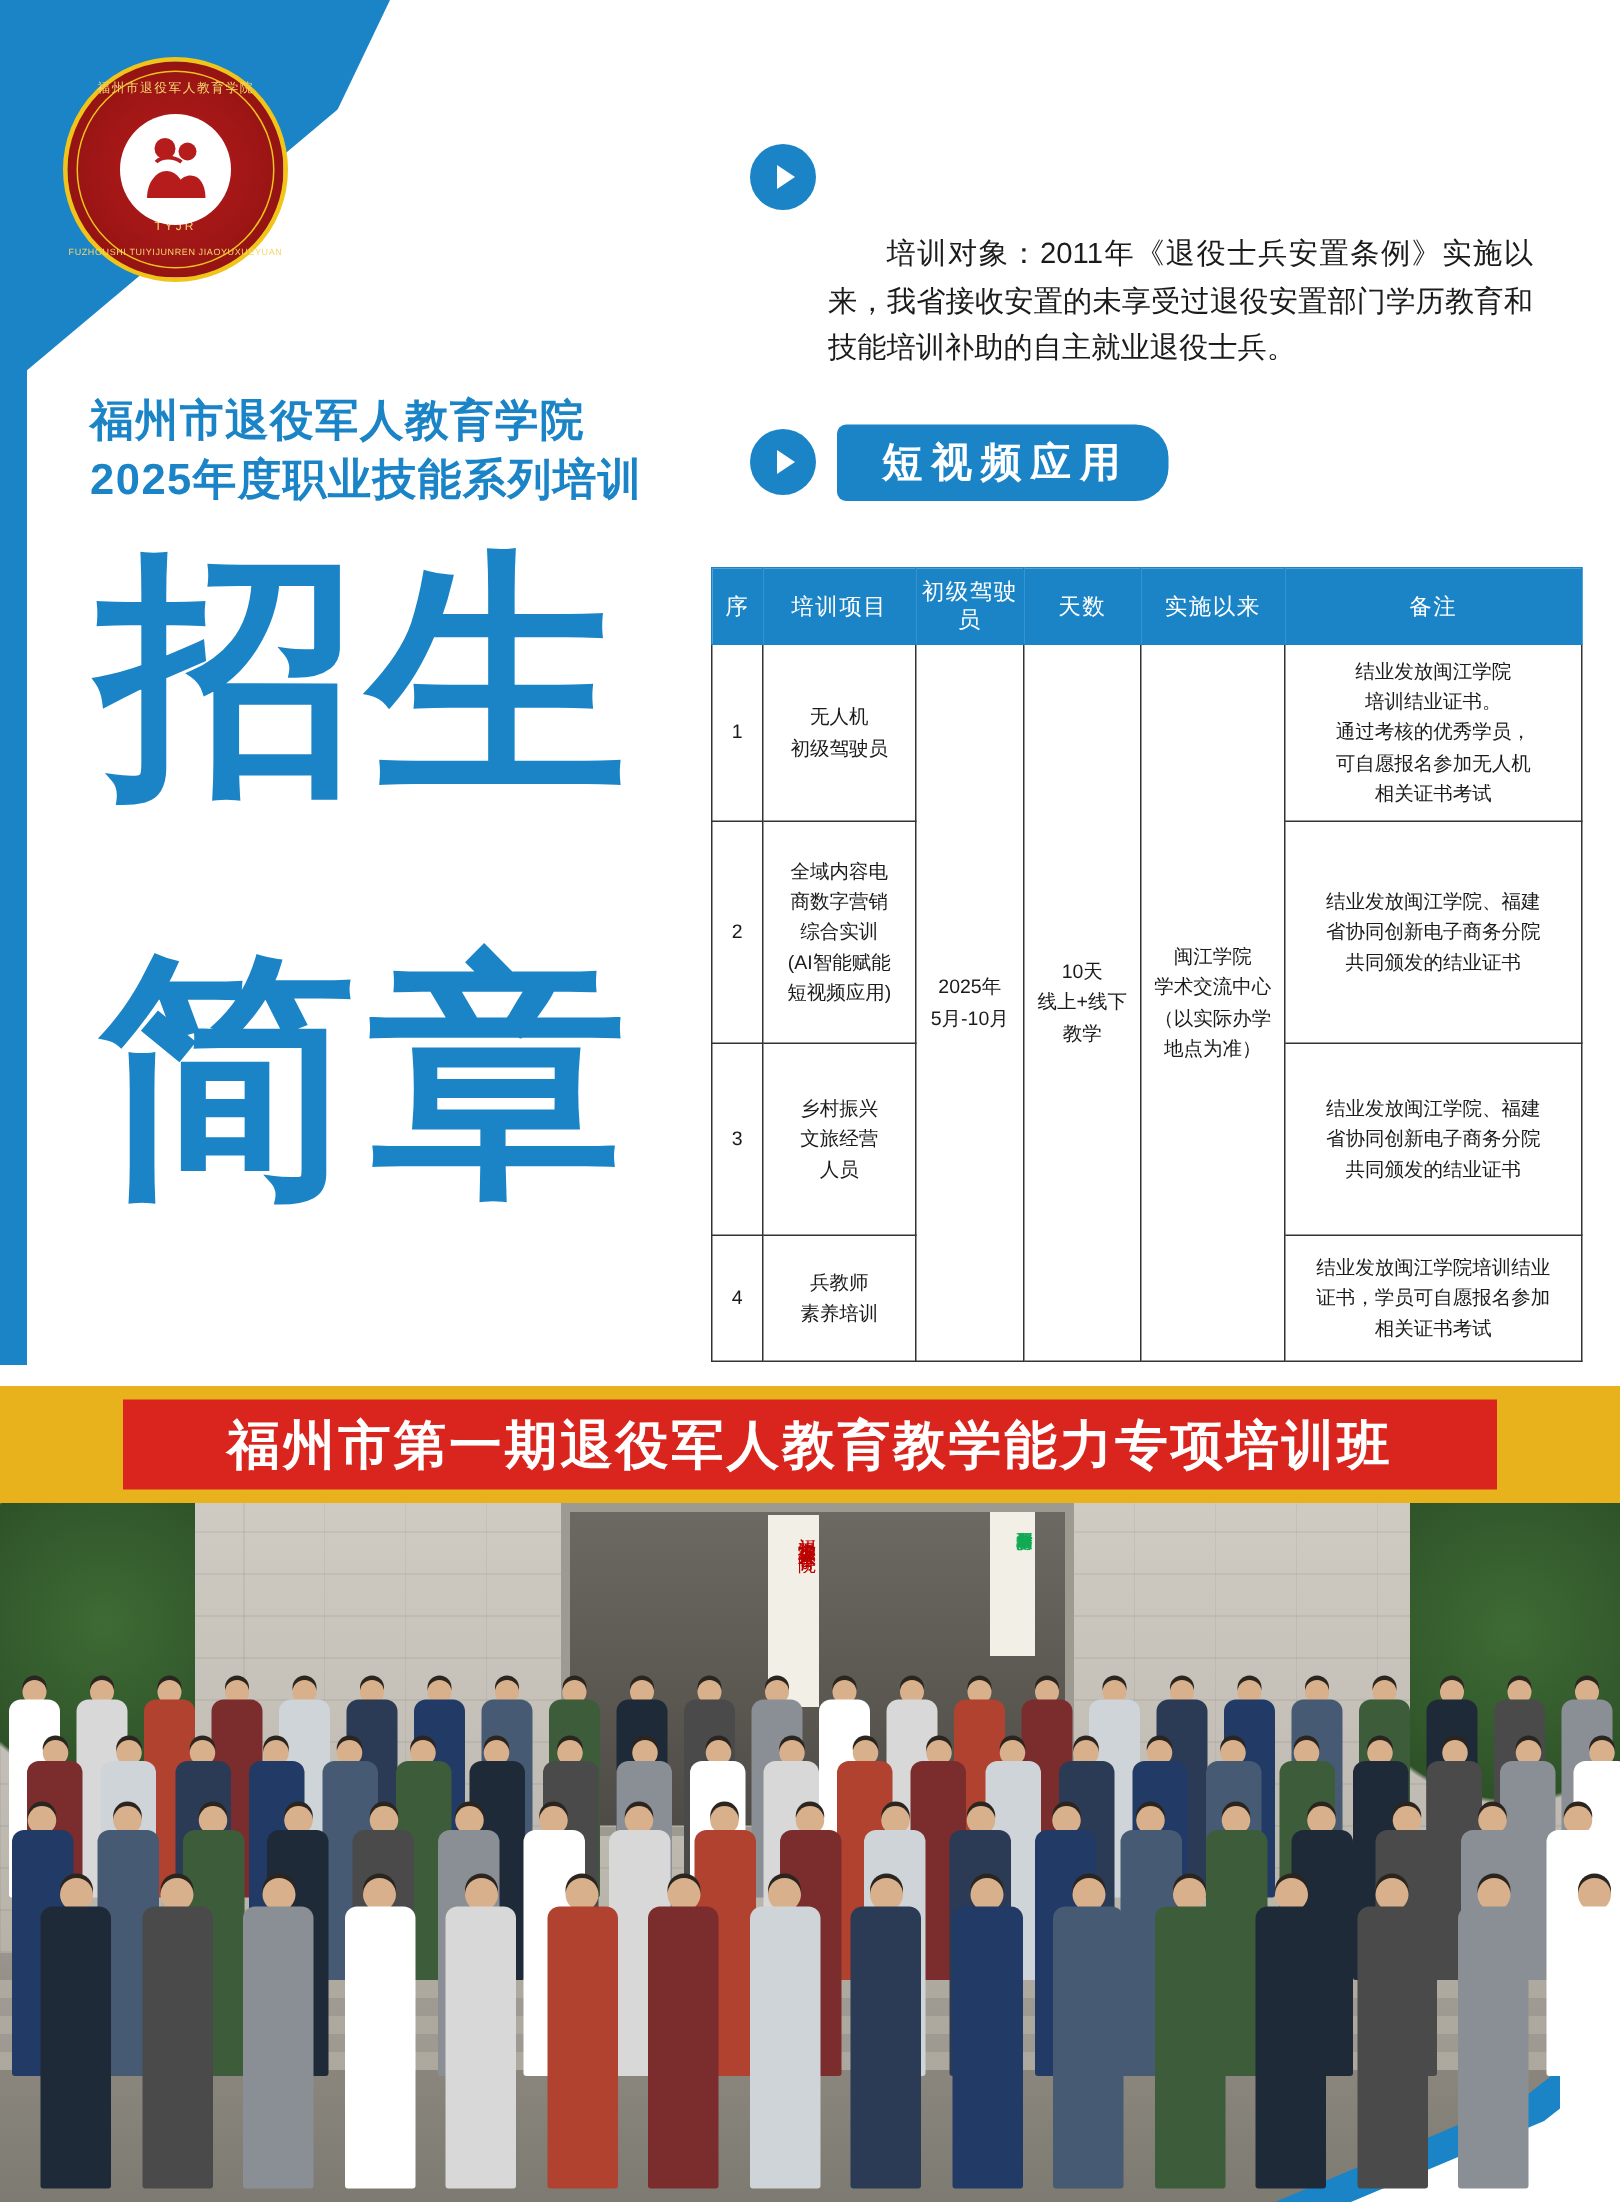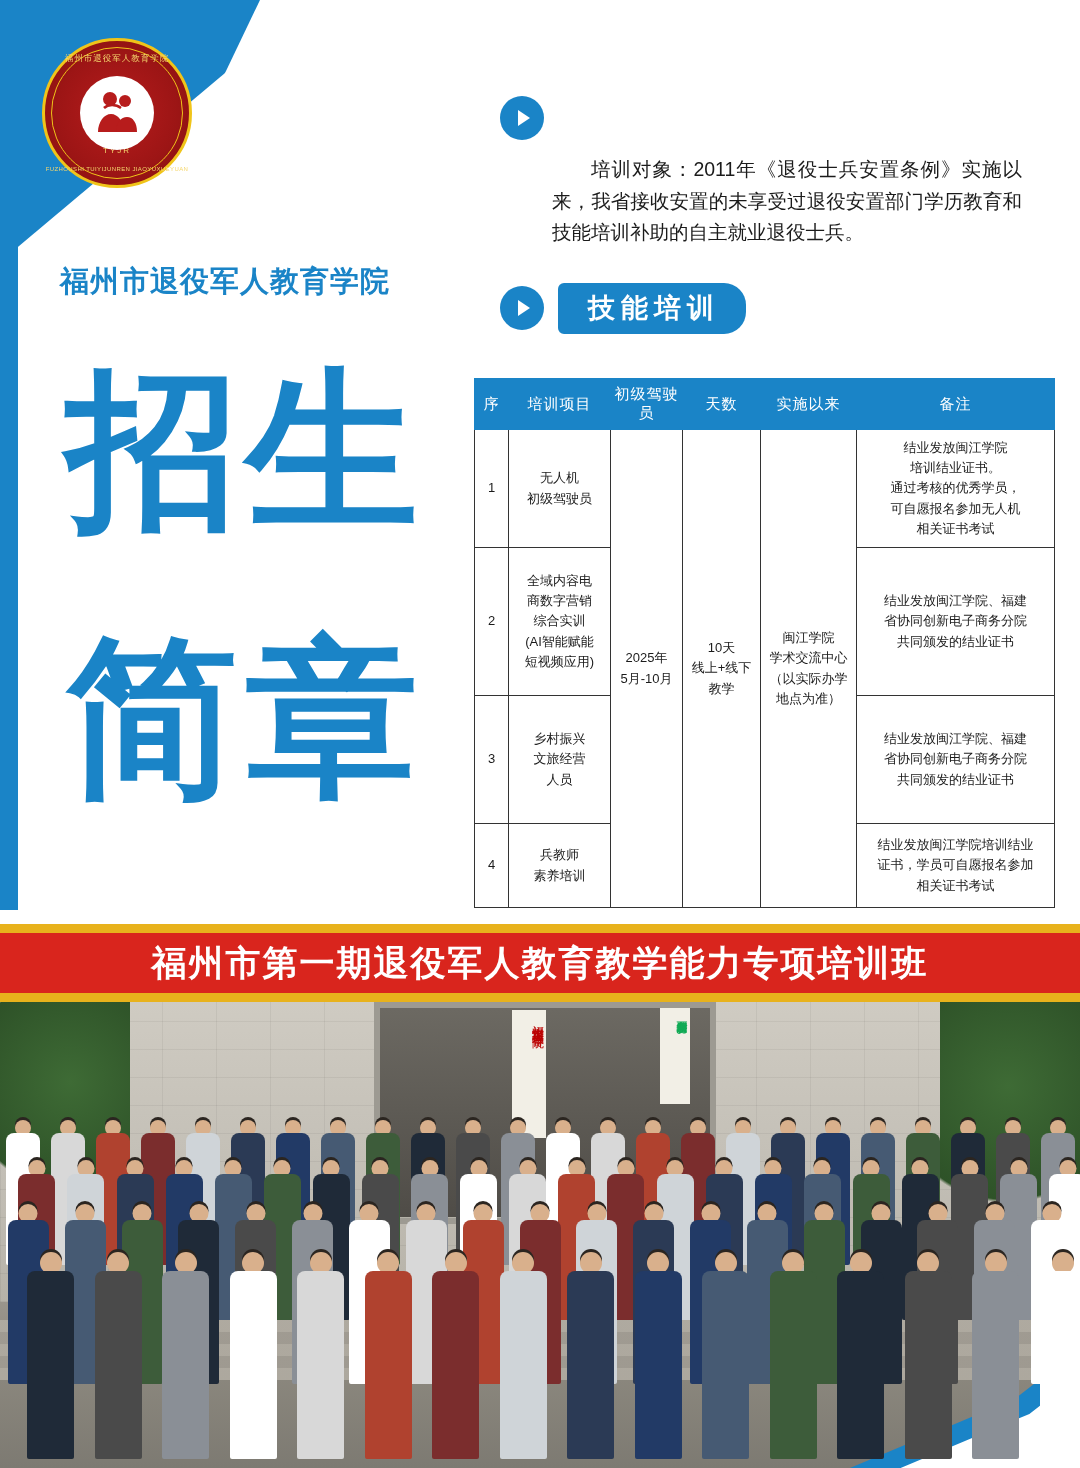--- a/index.html
+++ b/index.html
@@ -206,21 +206,21 @@
   .banner {
     position: absolute;
     left: 0; top: 924px;
     width: 1080px; height: 78px;
     background: #e8b21c;
     display: flex;
     align-items: center;
     justify-content: center;
   }
   .banner-inner {
-    width: 1080px; height: 60px;
+    width: 916px; height: 60px;
     background: #d9251d;
     display: flex;
     align-items: center;
     justify-content: center;
   }
   .banner-text {
     color: #ffffff;
     font-size: 35px;
     font-weight: bold;
     letter-spacing: 2px;
@@ -321,41 +321,42 @@
       <circle cx="35" cy="15" r="6" fill="#b71c1c"></circle>
       <path d="M8 46c0-10 6-18 13-18s13 8 13 18z" fill="#b71c1c"></path>
       <path d="M26 46c0-9 5-15 11-15s10 6 10 15z" fill="#b71c1c"></path>
       <path d="M14 22c4-4 12-4 17 0" stroke="#b71c1c" stroke-width="2.5" fill="none"></path>
     </svg>
   </div>
 </div>
 
 <div class="org-title">
   <div>福州市退役军人教育学院</div>
+  <div>2025年度职业技能系列培训</div>
 </div>
 
 <div class="big-word big-word-1">招生</div>
 <div class="big-word big-word-2">简章</div>
 
 <div class="right-col">
 
   <div class="section-tab">
     <div class="tab-circle">
         <div class="play"></div>
       </div>
   </div>
   <div class="section-body">
     <span class="indent">培训对象：2011年《退役士兵安置条例》实施以来，我省接收安置的未享受过退役安置部门学历教育和技能培训补助的自主就业退役士兵。</span>
   </div>
 
   <div class="section-tab">
     <div class="tab-circle">
         <div class="play"></div>
       </div>
-    <div class="tab-label">技能培训</div>
+    <div class="tab-label">短视频应用</div>
   </div>
 
 </div>
 
 <div class="table-wrap">
   <table class="train">
     <colgroup>
       <col class="col-idx">
         <col class="col-prj">
         <col class="col-time">

